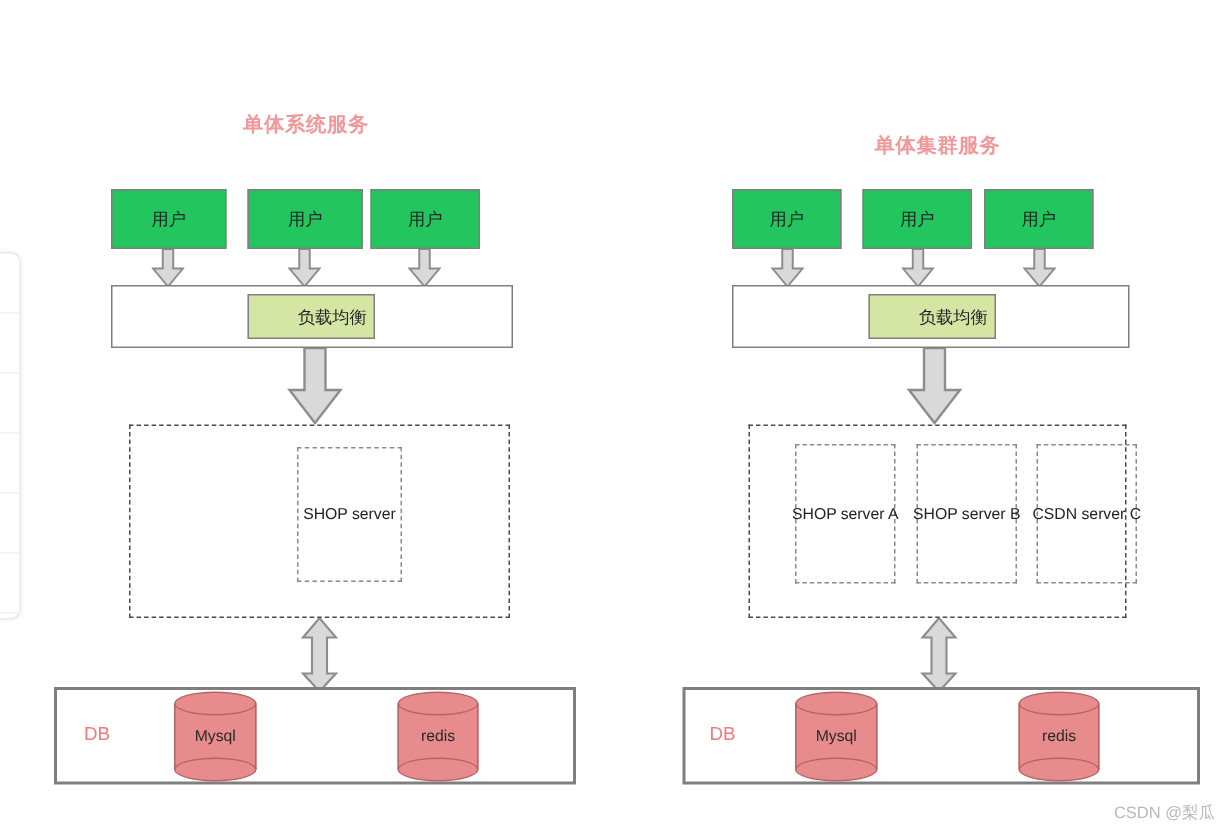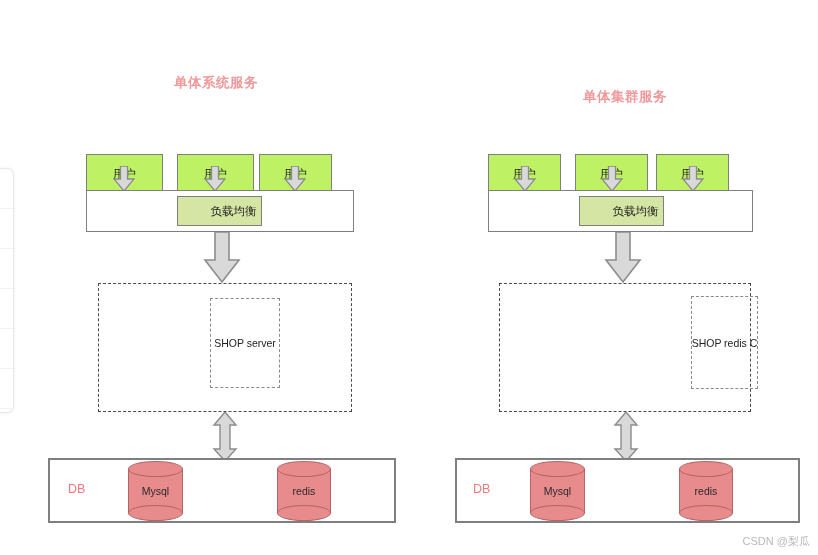--- a/index.html
+++ b/index.html
@@ -32,44 +32,43 @@
   }
   .side-panel .row {
     height: 40px;
     border-bottom: 1px solid #f1f1f6;
     box-sizing: border-box;
   }
   .col {
     position: absolute;
     top: 0;
   }
-  .col-left  { left: 16px;   width: 420px; height: 555px; }
+  .col-left  { left: 4px;   width: 420px; height: 555px; }
   .col-right { left: 420px; width: 398px; height: 505px; }
 
   .title {
     position: absolute;
     text-align: center;
     color: #f0999b;
     font-size: 13.5px;
     font-weight: 700;
     letter-spacing: 0.5px;
     white-space: nowrap;
   }
 
   .user-box {
     position: absolute;
-    background: #bef264;
+    background: #22c55e;
     border: 1.6px solid #7f7f7f;
     box-sizing: border-box;
     display: flex;
     align-items: center;
     justify-content: center;
     font-size: 11.5px;
     color: #222222;
-    margin-top: 28px;
   }
 
   .lb-bar {
     position: absolute;
     background: #ffffff;
     border: 1.6px solid #7f7f7f;
     box-sizing: border-box;
   }
   .lb-box {
     position: absolute;
@@ -270,21 +269,23 @@
     <div class="lb-bar" style="left:68px; top:190px; width:265px; height:42px;"></div>
     <div class="lb-box" style="left:159px; top:196px; width:85px; height:30px;">负载均衡</div>
 
     <div class="arrow" style="left:184px; top:232px;">
       <svg width="38" height="52" viewBox="0 0 38 52">
         <polygon points="12,0 26,0 26,28 36,28 19,50 2,28 12,28" fill="#d9d9d9" stroke="#8c8c8c" stroke-width="1.6"></polygon>
       </svg>
     </div>
 
     <div class="server-zone" style="left:79px; top:283px; width:252px; height:129px;"></div>
-    <div class="server-box" style="left:251px; top:296px; width:67px; height:93px;">SHOP redis C</div>
+    <div class="server-box" style="left:90px; top:296px; width:67px; height:93px;">SHOP server A</div>
+    <div class="server-box" style="left:171px; top:296px; width:67px; height:93px;">SHOP server B</div>
+    <div class="server-box" style="left:251px; top:296px; width:67px; height:93px;">CSDN server C</div>
 
     <div class="arrow" style="left:193px; top:412px;">
       <svg width="26" height="50" viewBox="0 0 26 50">
         <polygon points="13,0 24,13 18,13 18,37 24,37 13,49 2,37 8,37 8,13 2,13" fill="#d9d9d9" stroke="#8c8c8c" stroke-width="1.4"></polygon>
       </svg>
     </div>
 
     <div class="db-bar" style="left:35px; top:458px; width:345px; height:65px;"></div>
     <div class="db-label" style="left:53px; top:482px;">DB</div>
 

